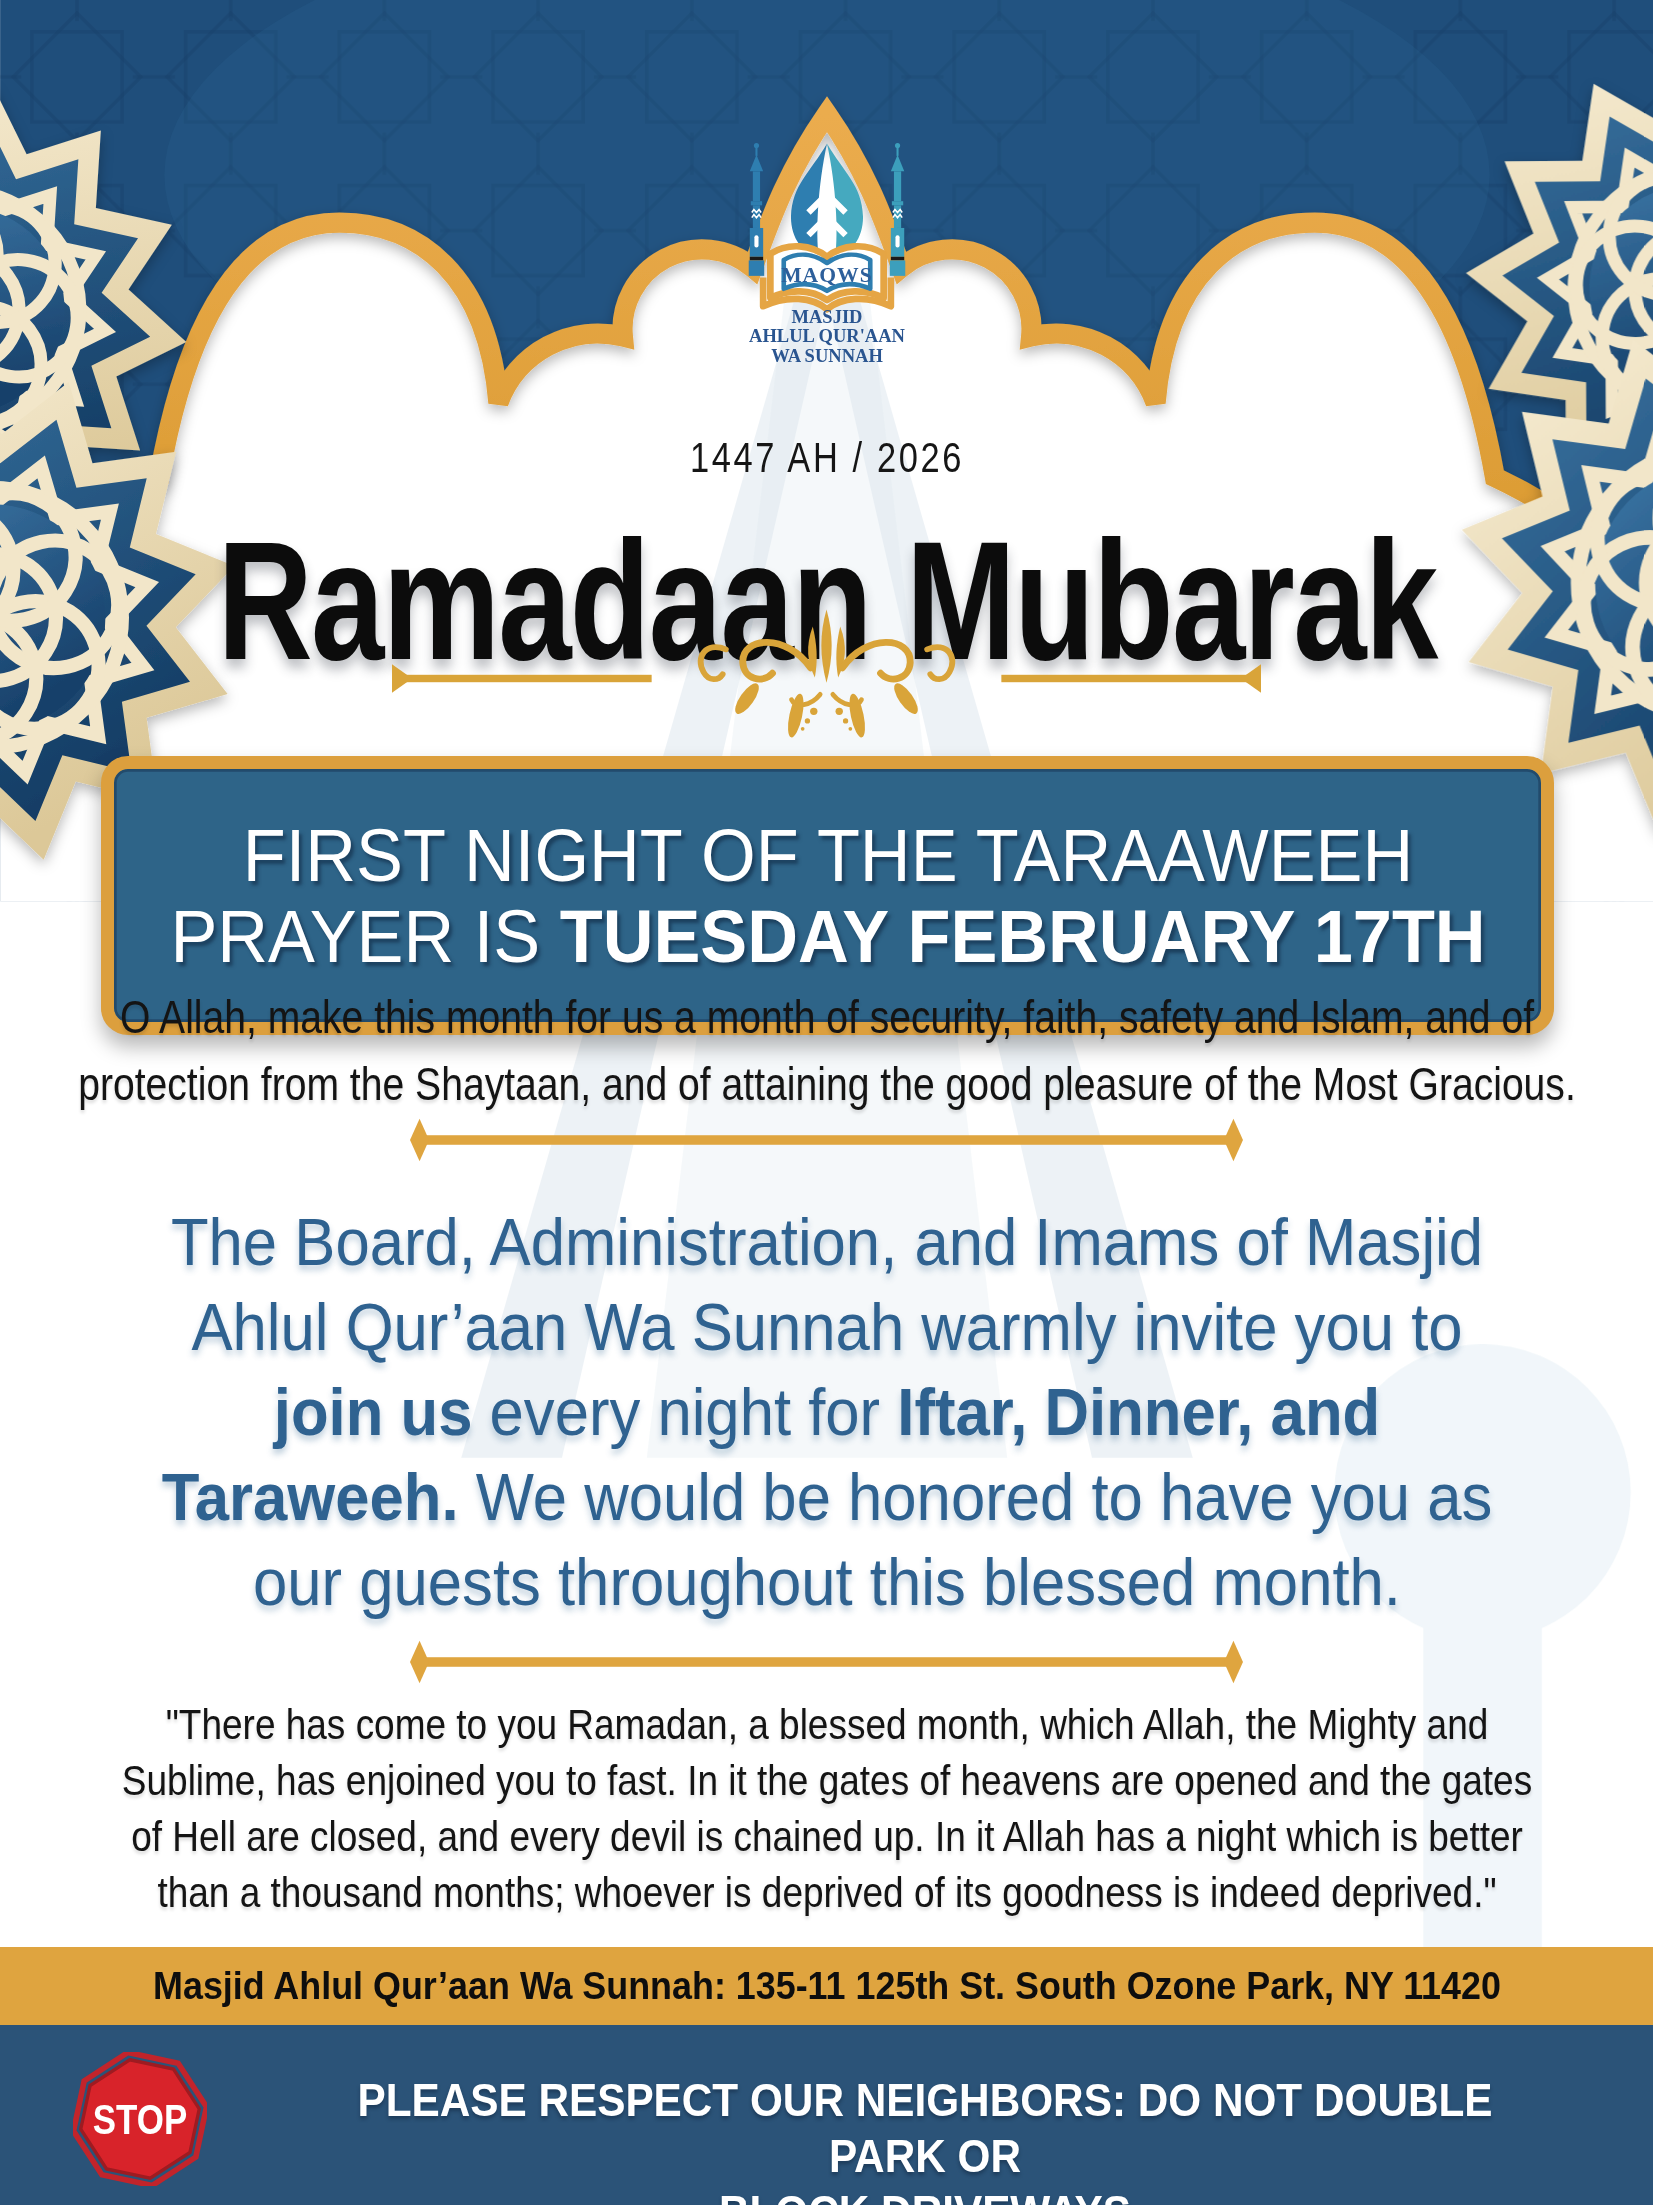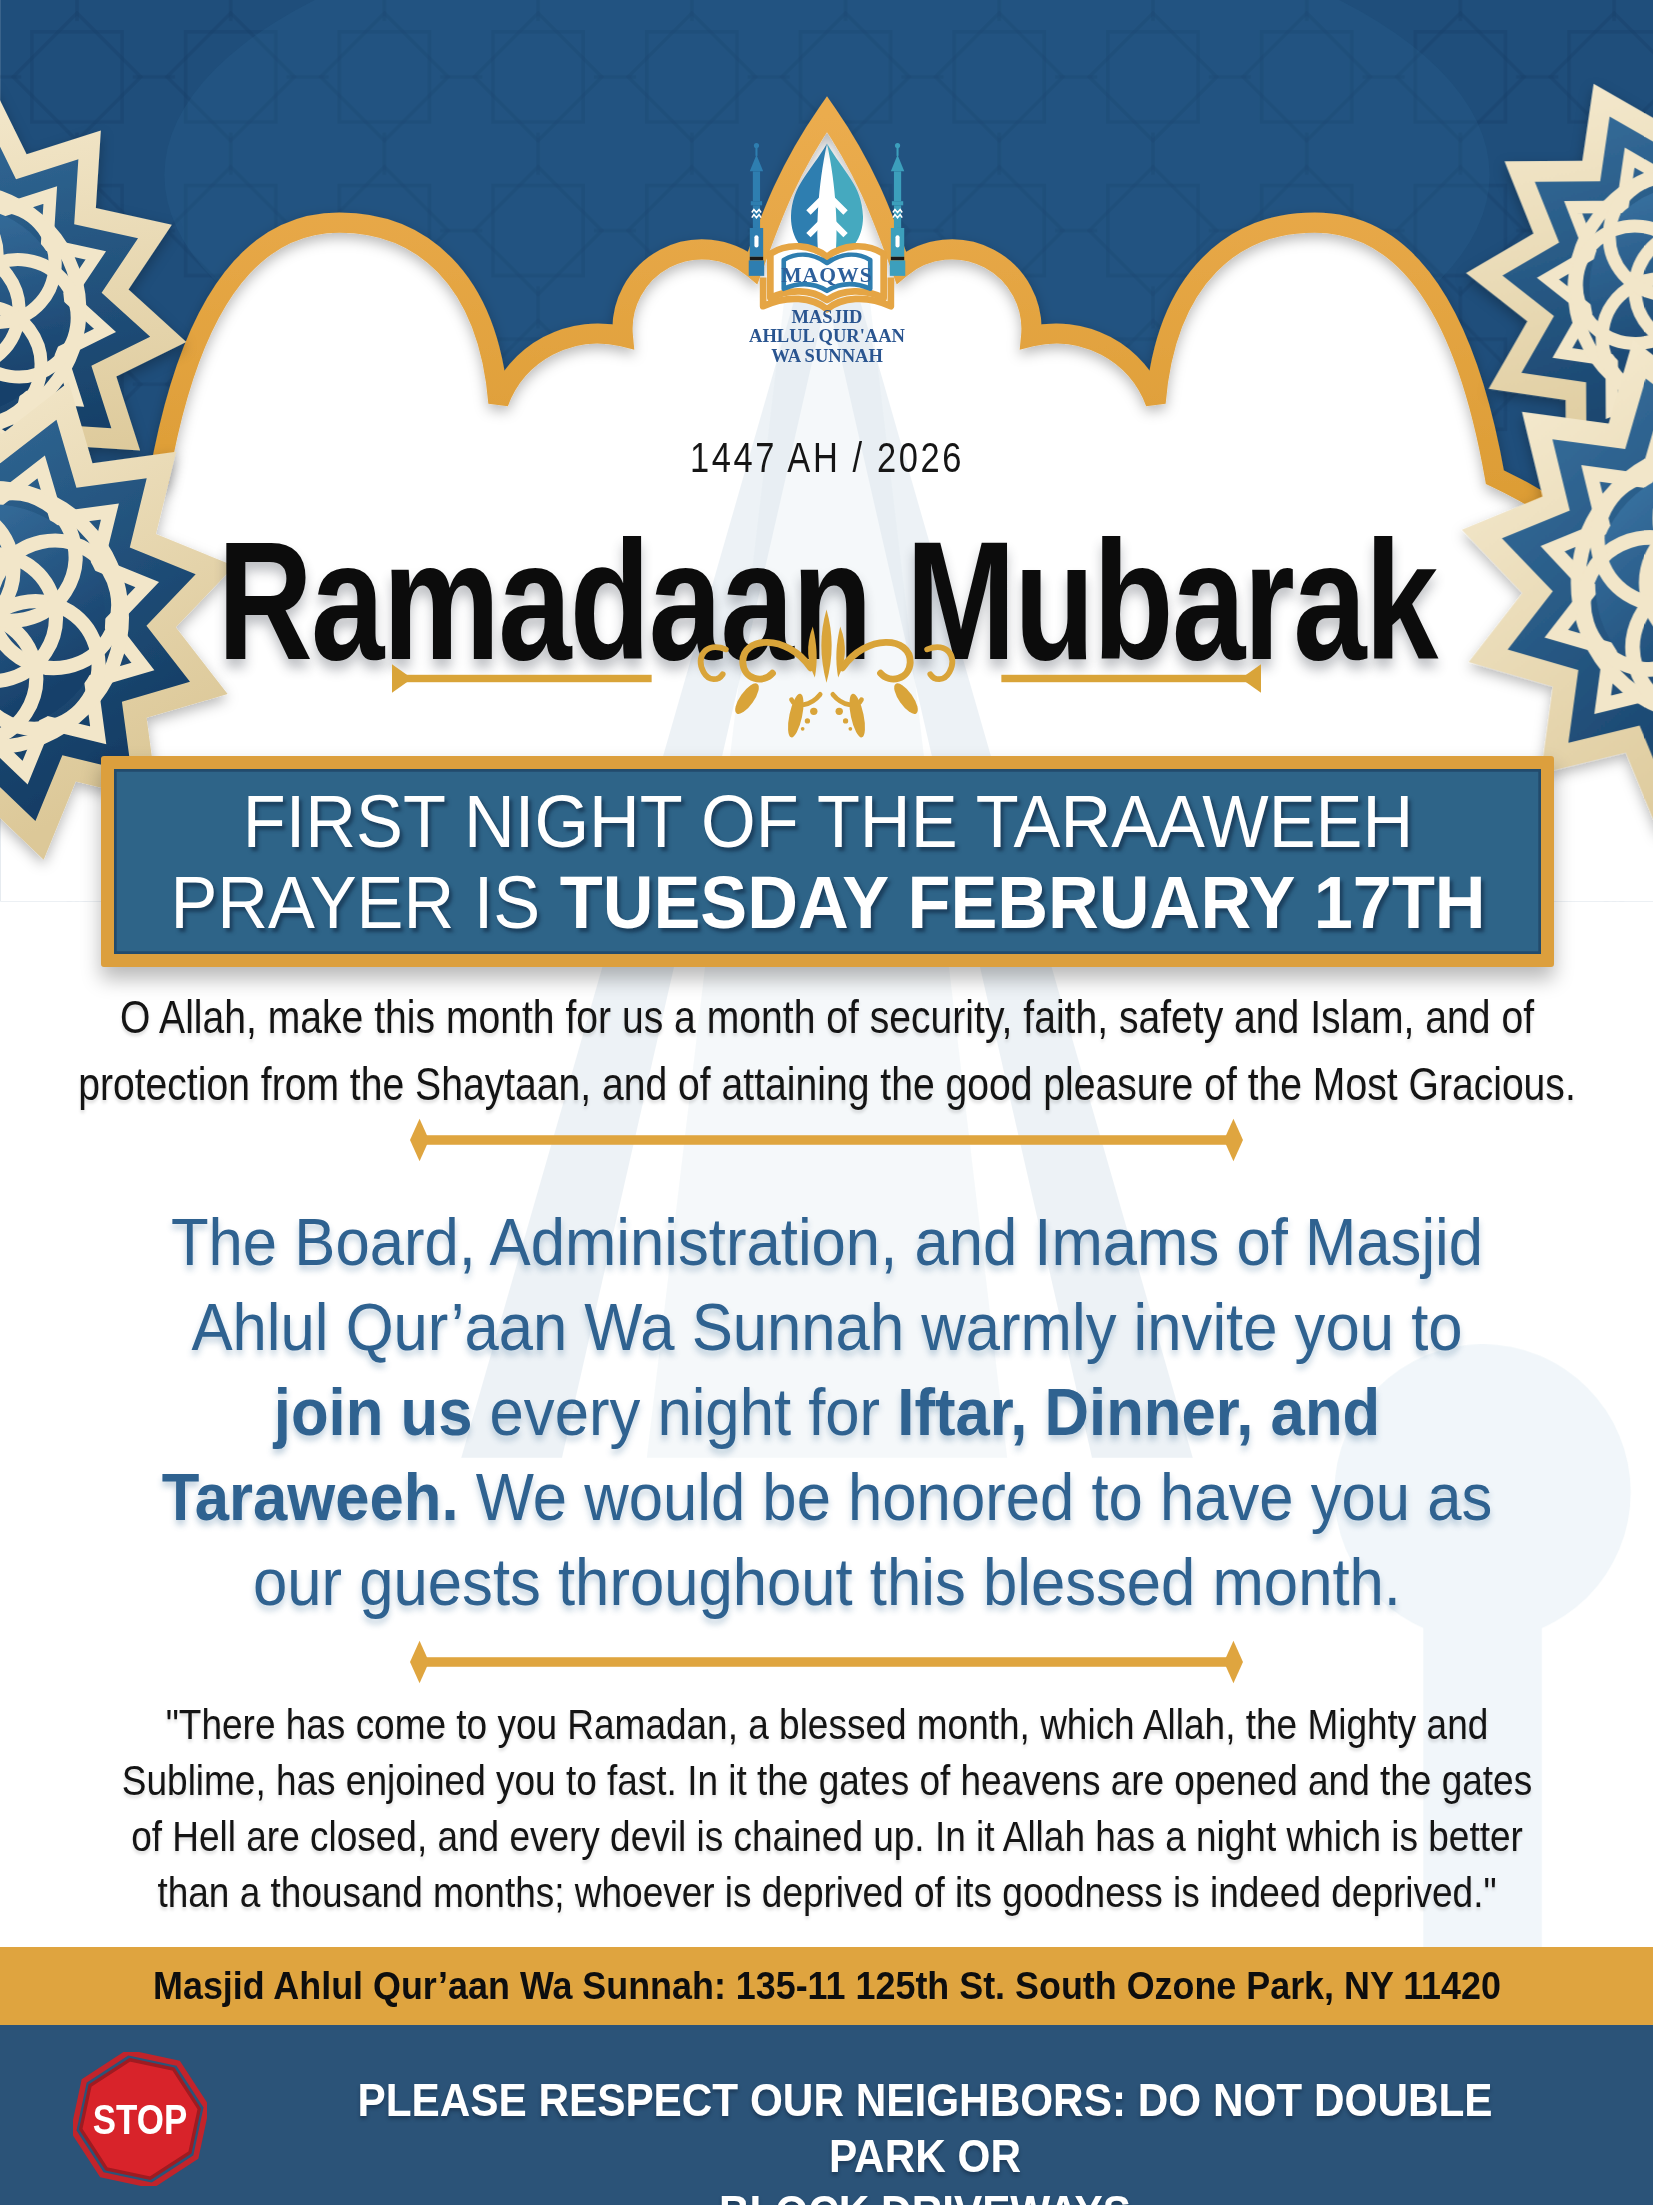--- a/index.html
+++ b/index.html
@@ -18,22 +18,22 @@
     transform:scaleX(.82);transform-origin:50% 50%;
   }
   .title{
     left:-180px;top:503px;width:2014px;
     font-size:169px;font-weight:700;letter-spacing:-2.1px;color:#0c0c0c;
     transform:scaleX(.78);transform-origin:50% 50%;
     text-shadow:0 8.5px 13.8px rgba(40,45,60,.30);
     white-space:nowrap;
   }
   .banner-box{
-    left:101px;top:756px;width:1453px;height:211px;
-    background:#2E6488;border:13.8px solid #DC9F3D;border-radius:3px;
+    left:101px;top:756px;width:1453px;height:279px;
+    background:#2E6488;border:13.8px solid #DC9F3D;border-radius:27px;
     box-sizing:border-box;
     box-shadow:0 11.7px 20px rgba(0,0,0,.28), inset 0 0 0 2.7px rgba(25,55,85,.55);
     text-decoration:underline;
   }
   .banner-text{
     position:absolute;left:50%;top:50%;width:1590px;
     transform:translate(-50%,-50%) scaleX(.95);
     text-align:center;color:#ffffff;font-size:74px;line-height:81px;
     text-shadow:3.2px 4.2px 3.7px rgba(12,35,60,.55);
     white-space:nowrap;

